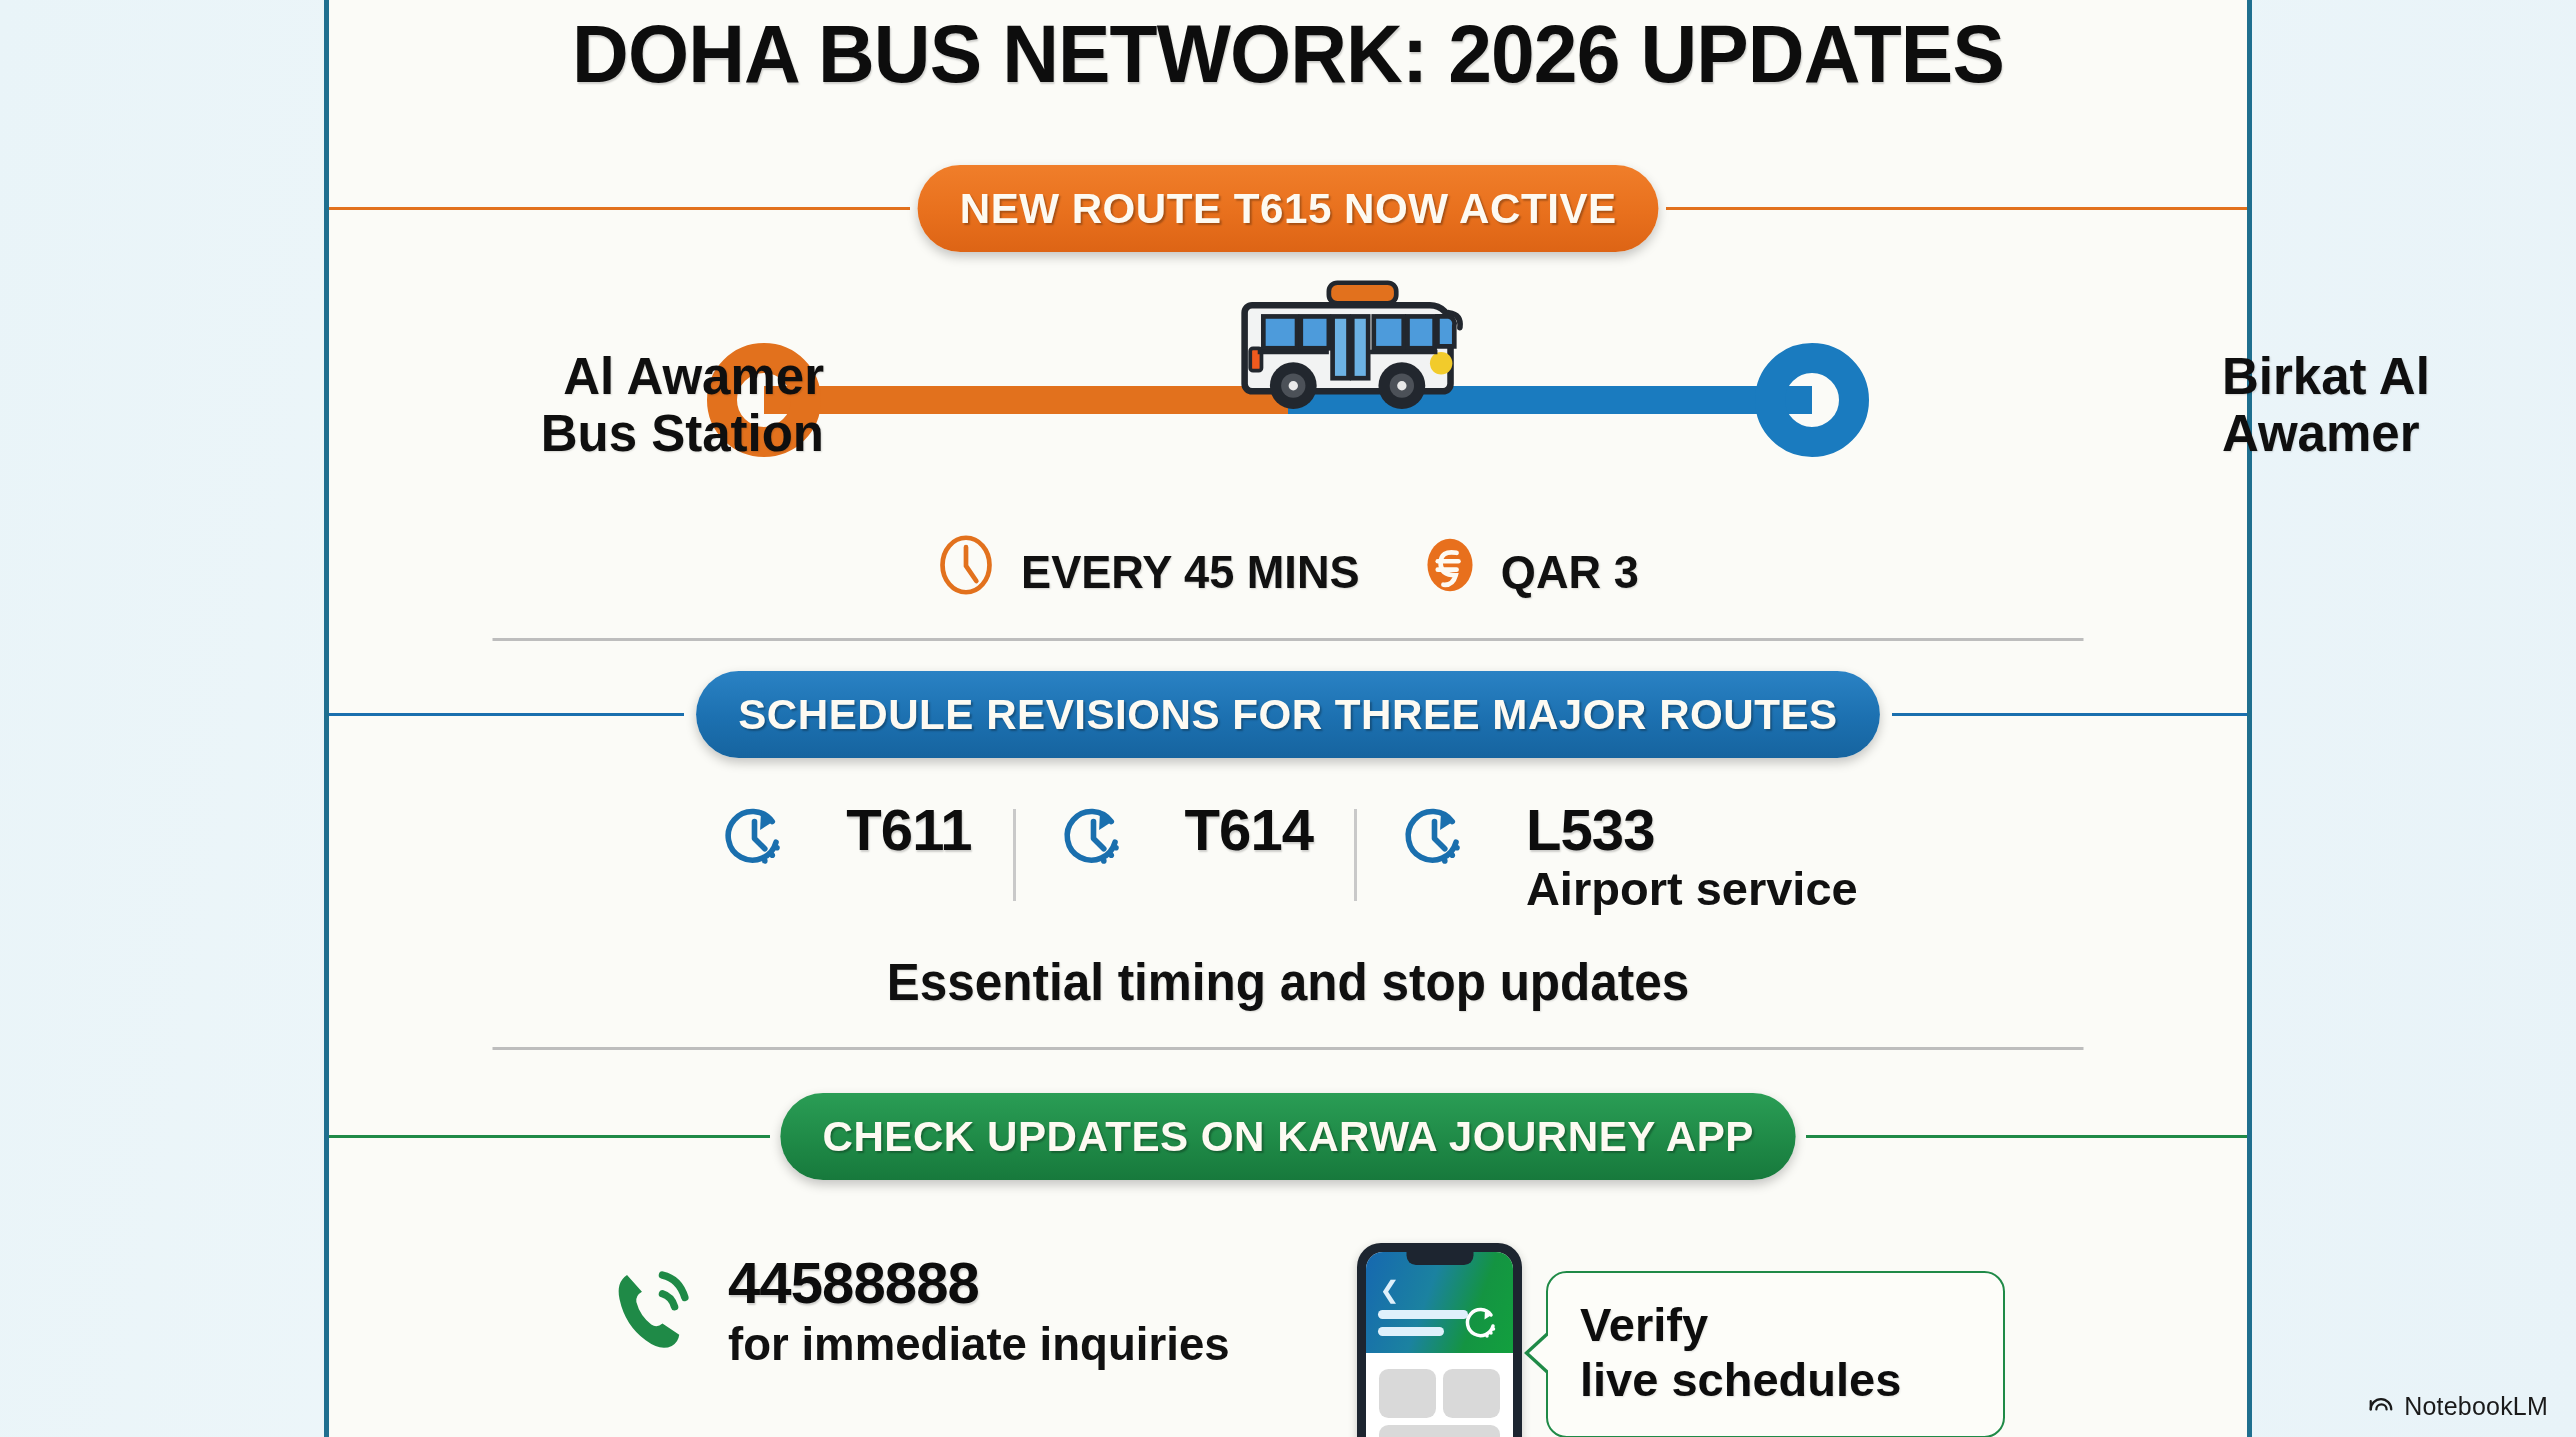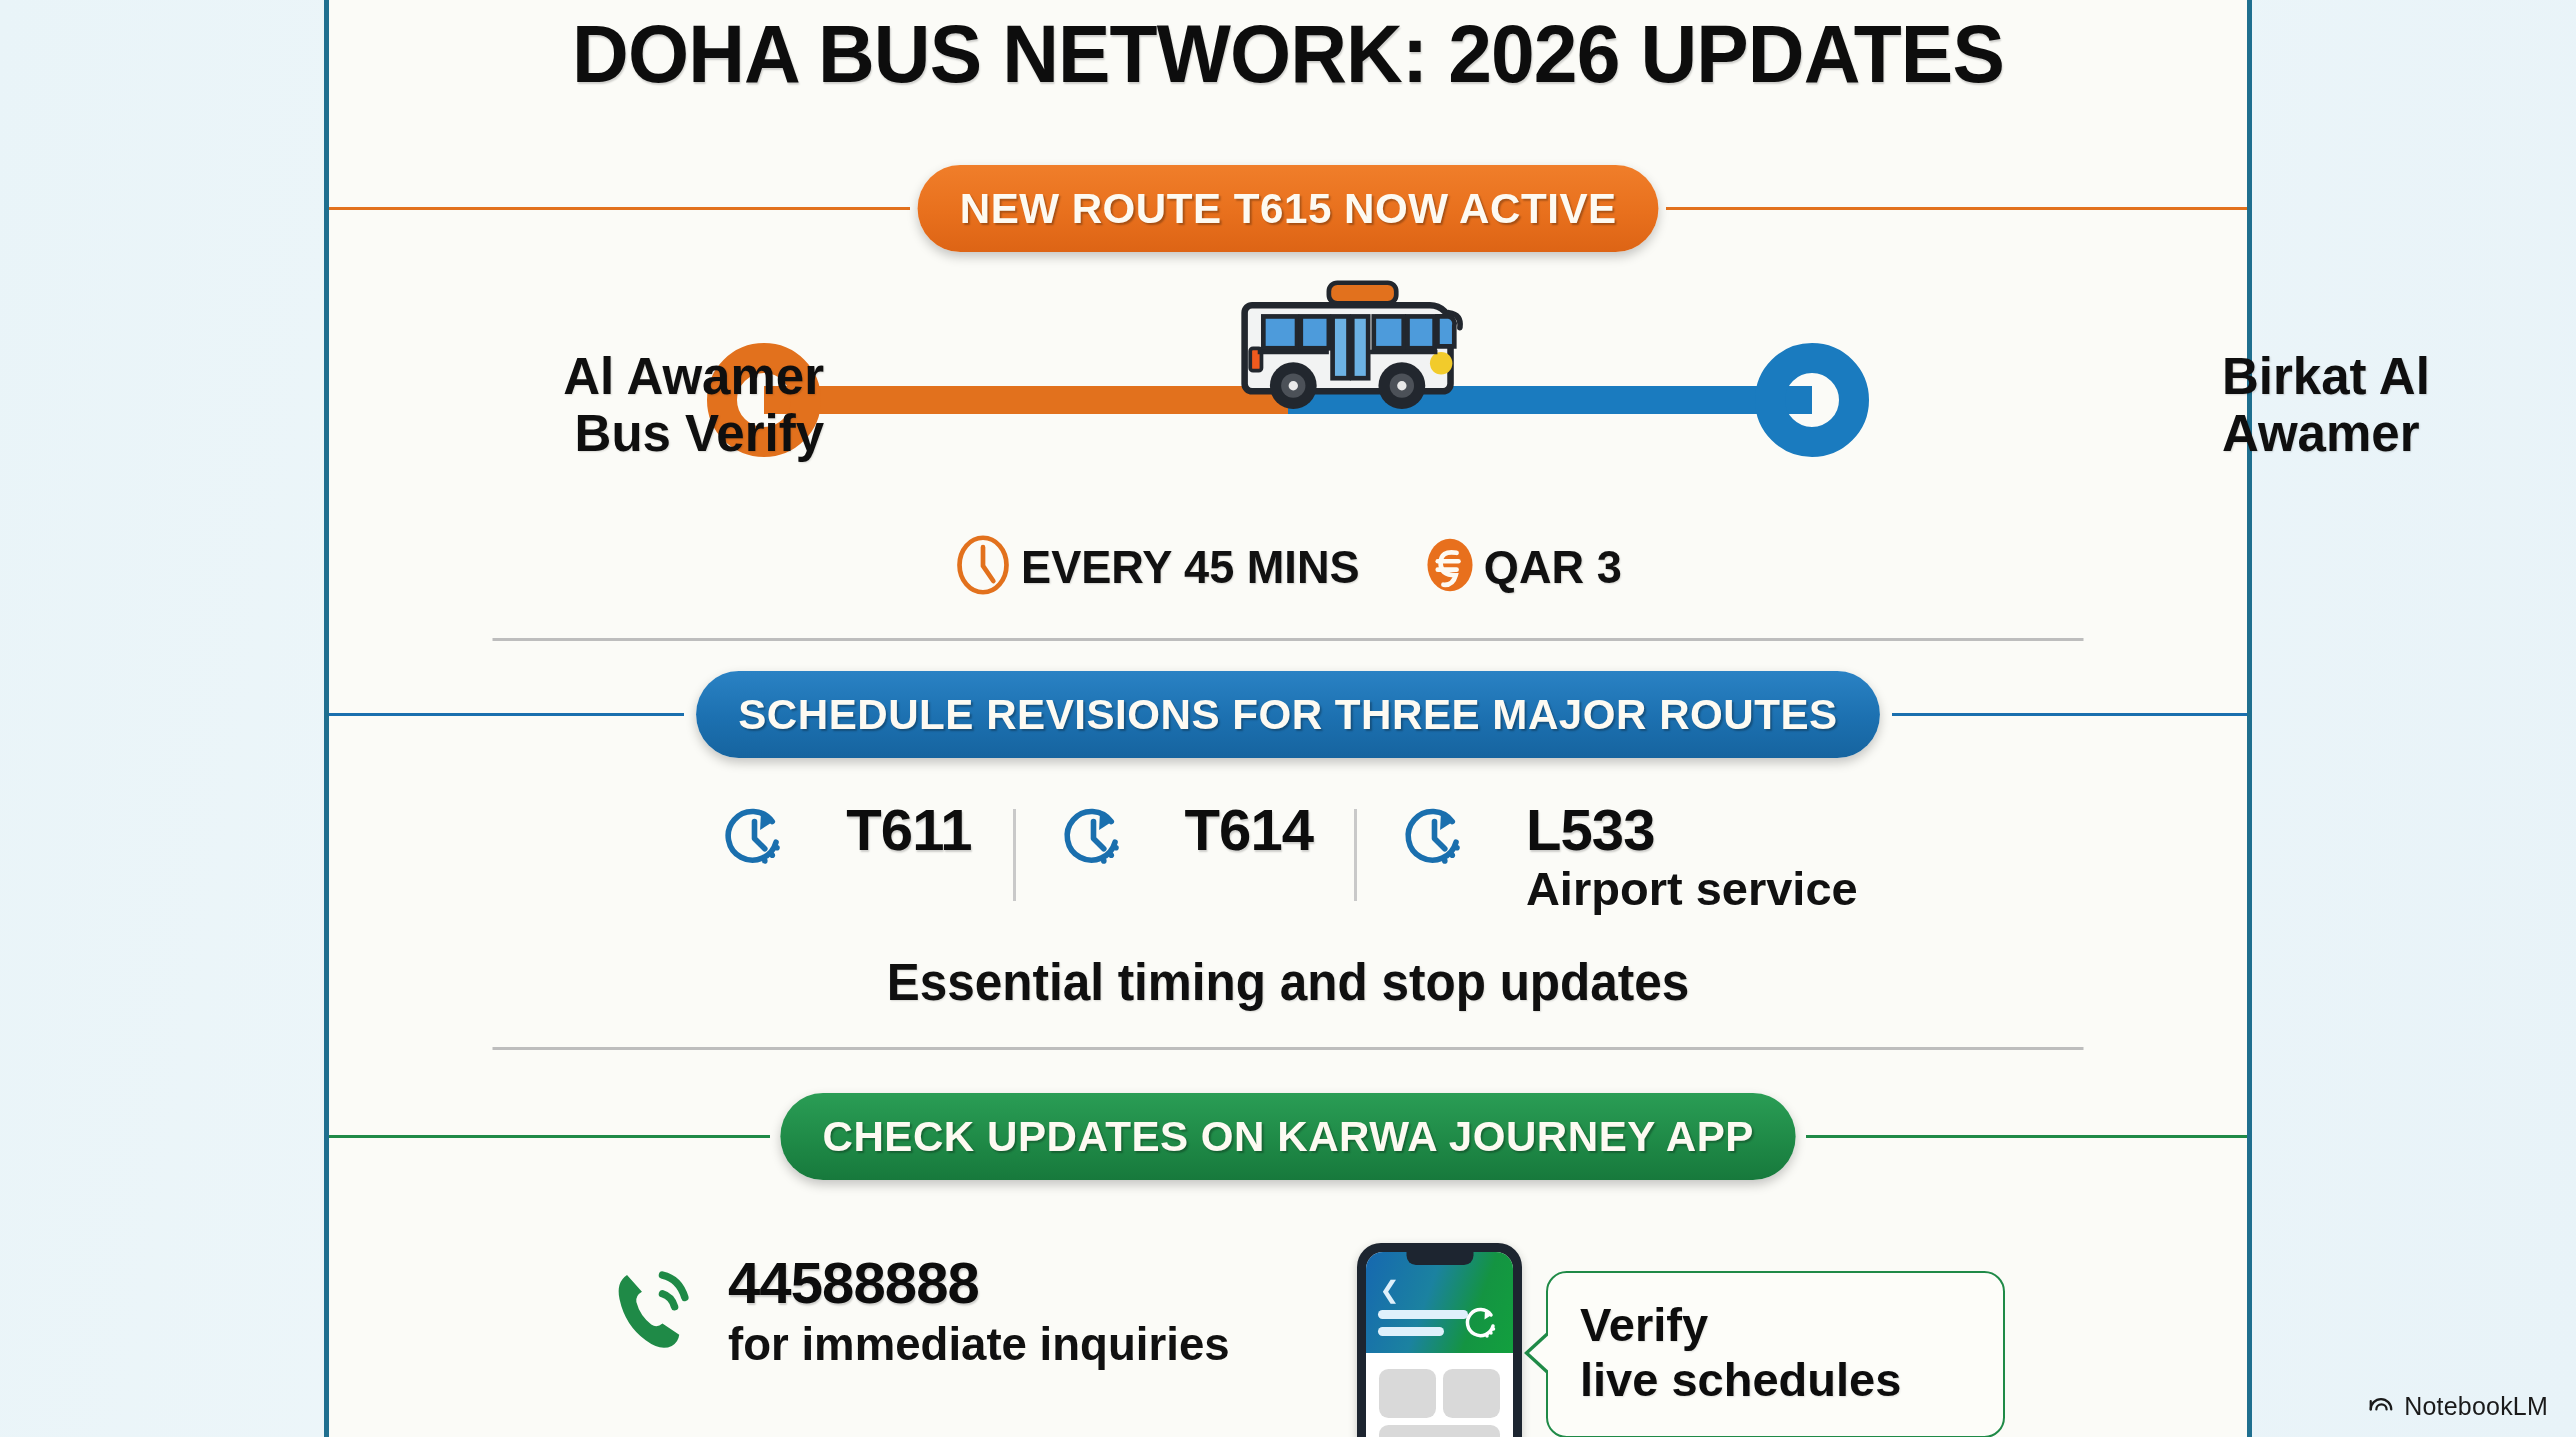--- a/index.html
+++ b/index.html
@@ -153,21 +153,21 @@
   
   #meta-row {
     position: absolute;
     left: 0; top: 534px;
     width: 100%;
     display: flex;
     align-items: center;
     justify-content: center;
     gap: 52px;
   }
-  .meta-item { display: flex; align-items: center; }
+  .meta-item { display: flex; align-items: flex-end; gap: 17px; }
   .meta-text {
     font-size: 47px;
     font-weight: 700;
     color: #111;
     letter-spacing: 0px;
     transform: scaleX(0.96);
     white-space: nowrap;
     text-shadow: 0.9px 0.9px 1.9px rgba(0,0,0,0.16);
   }
 
@@ -419,21 +419,21 @@
             <circle cx="58" cy="116" r="5" fill="#e9e9e9"></circle>
             <circle cx="174" cy="116" r="25" fill="#22272e"></circle>
             <circle cx="174" cy="116" r="13" fill="#4c5158"></circle>
             <circle cx="174" cy="116" r="5" fill="#e9e9e9"></circle>
           </svg>
         </div>
       </div>
 
       <div class="stop-label" id="label-left">
         <div>Al Awamer</div>
-        <div>Bus Verify</div>
+        <div>Bus Station</div>
       </div>
 
       <div class="stop-label" id="label-right">
         <div>Birkat Al</div>
         <div>Awamer</div>
       </div>
     </div>
 
     <div id="meta-row">
       <div class="meta-item">

